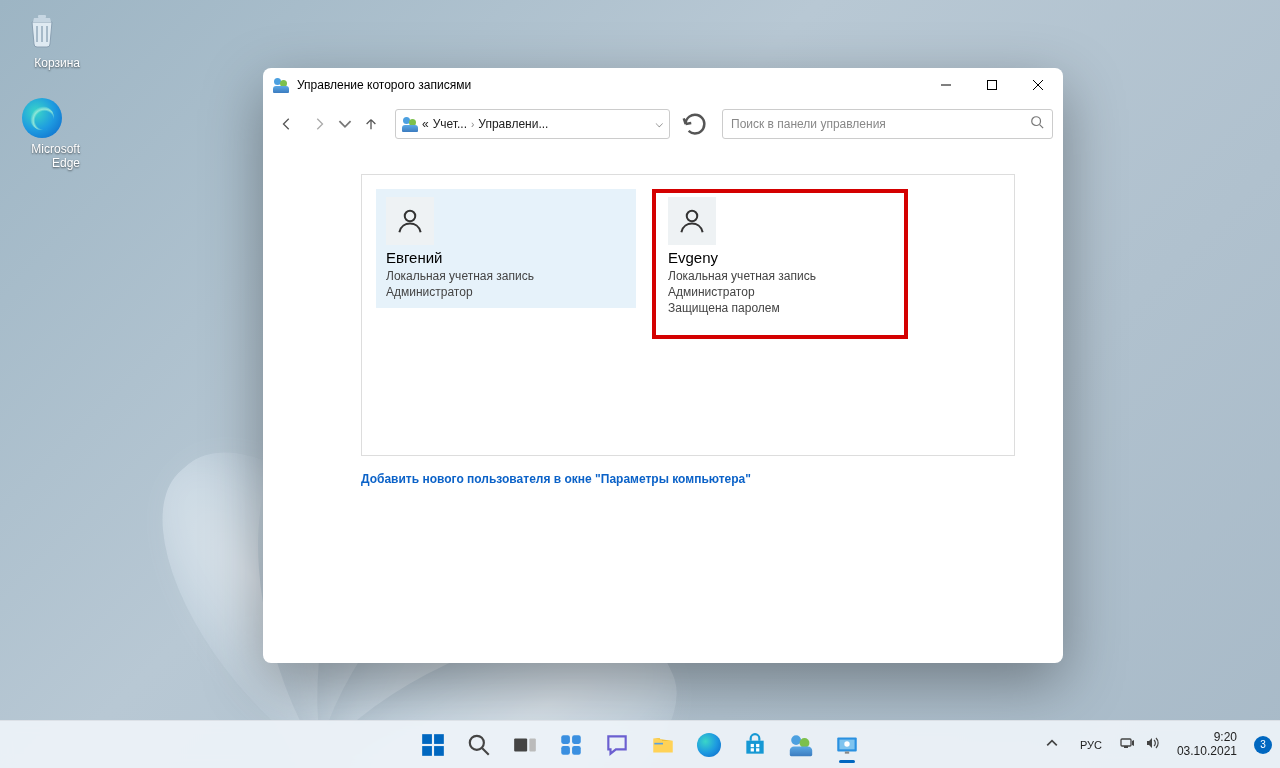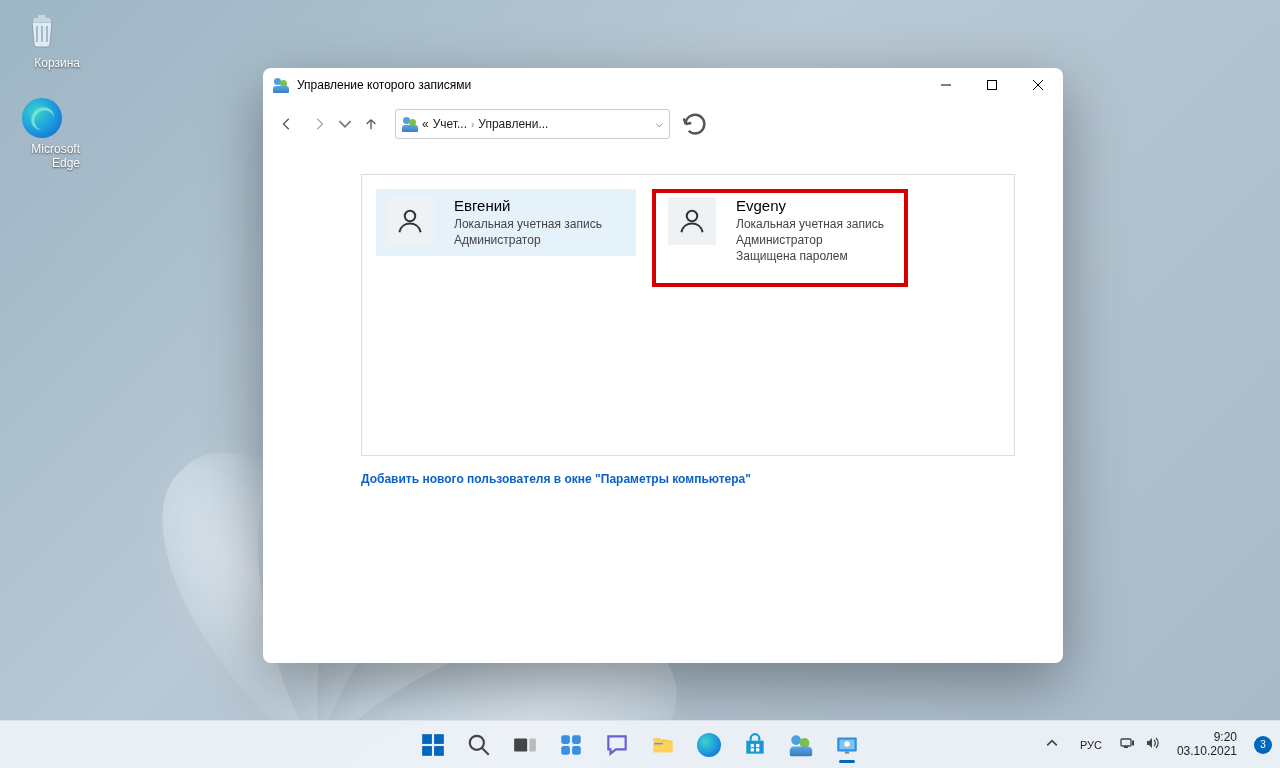--- a/index.html
+++ b/index.html
@@ -56,21 +56,21 @@
 .addr-box .chev { color: #666; font-size: 10px; margin-left: auto; }
 .refresh-btn { width: 30px; height: 30px; border: none; background: none; cursor: pointer; display: flex; align-items: center; justify-content: center; color: #555; }
 .search-box { flex: 1; height: 30px; border: 1px solid #ccc; border-radius: 3px; display: flex; align-items: center; padding: 0 8px; margin-left: 8px; }
 .search-box input { border: none; outline: none; flex: 1; font-size: 12px; color: #333; background: transparent; }
 .search-box input::placeholder { color: #888; }
 .search-box .sicon { color: #666; }
 
 .content { flex: 1; padding: 28px 48px 20px 98px; }
 .heading { font-size: 17px; color: #0b5aa8; font-weight: 400; margin-bottom: 18px; }
 .user-grid { border: 1px solid #ddd; height: 282px; padding: 14px 14px; display: flex; gap: 16px; align-items: flex-start; }
-.user-card { width: 260px; padding: 8px 10px; display: flex; gap: 20px; cursor: pointer; }
+.user-card { width: 260px; padding: 8px 10px; display: flex; gap: 4px; cursor: pointer; flex-direction: column; }
 .user-card.selected { background: #e6f2fa; }
 .user-card.highlighted { border: 4px solid #d40000; padding: 4px 12px 18px; width: 256px; }
 .user-card .avatar { width: 48px; height: 48px; background: #eef2f4; display: flex; align-items: center; justify-content: center; flex-shrink: 0; }
 .user-card .avatar svg { width: 30px; height: 30px; color: #3b3b3b; }
 .user-card .info .uname { font-size: 15px; color: #000; margin-bottom: 2px; }
 .user-card .info .meta { font-size: 12px; color: #444; line-height: 1.35; }
 .add-link { display: inline-block; margin-top: 16px; font-size: 12px; color: #0b62c8; text-decoration: none; font-weight: bold; }
 
 
 .taskbar {
@@ -190,20 +190,27 @@
       <span class="crumb">Управлени...</span>
       <span class="spacer"></span>
       <span class="chev">⌵</span>
     </div>
     <button class="refresh-btn">
         <svg viewBox="0 0 16 16">
           <path d="M3 8 a5 5 0 1 1 1.6 3.7 M3 8 l-1 -3 M3 8 l3 -0.5" fill="none" stroke="#555" stroke-width="1.3"></path>
         </svg>
       </button>
 
+    <div class="search-box">
+      <input type="text" placeholder="Поиск в панели управления" style="">
+      <span class="sicon"><svg width="14" height="14" viewBox="0 0 16 16">
+            <circle cx="7" cy="7" r="5" fill="none" stroke="#777" stroke-width="1.4"></circle>
+            <line x1="11" y1="11" x2="15" y2="15" stroke="#777" stroke-width="1.4"></line>
+          </svg></span>
+    </div>
   </div>
 
   <div class="content">
     <div class="user-grid">
       <div class="user-card selected">
         <div class="avatar">
           <svg viewBox="0 0 24 24">
               <circle cx="12" cy="8" r="4.2" fill="none" stroke="#333" stroke-width="1.6"></circle>
               <path d="M3.5 21 c1-5 5-7 8.5-7 s7.5 2 8.5 7" fill="none" stroke="#333" stroke-width="1.6"></path>
             </svg>

